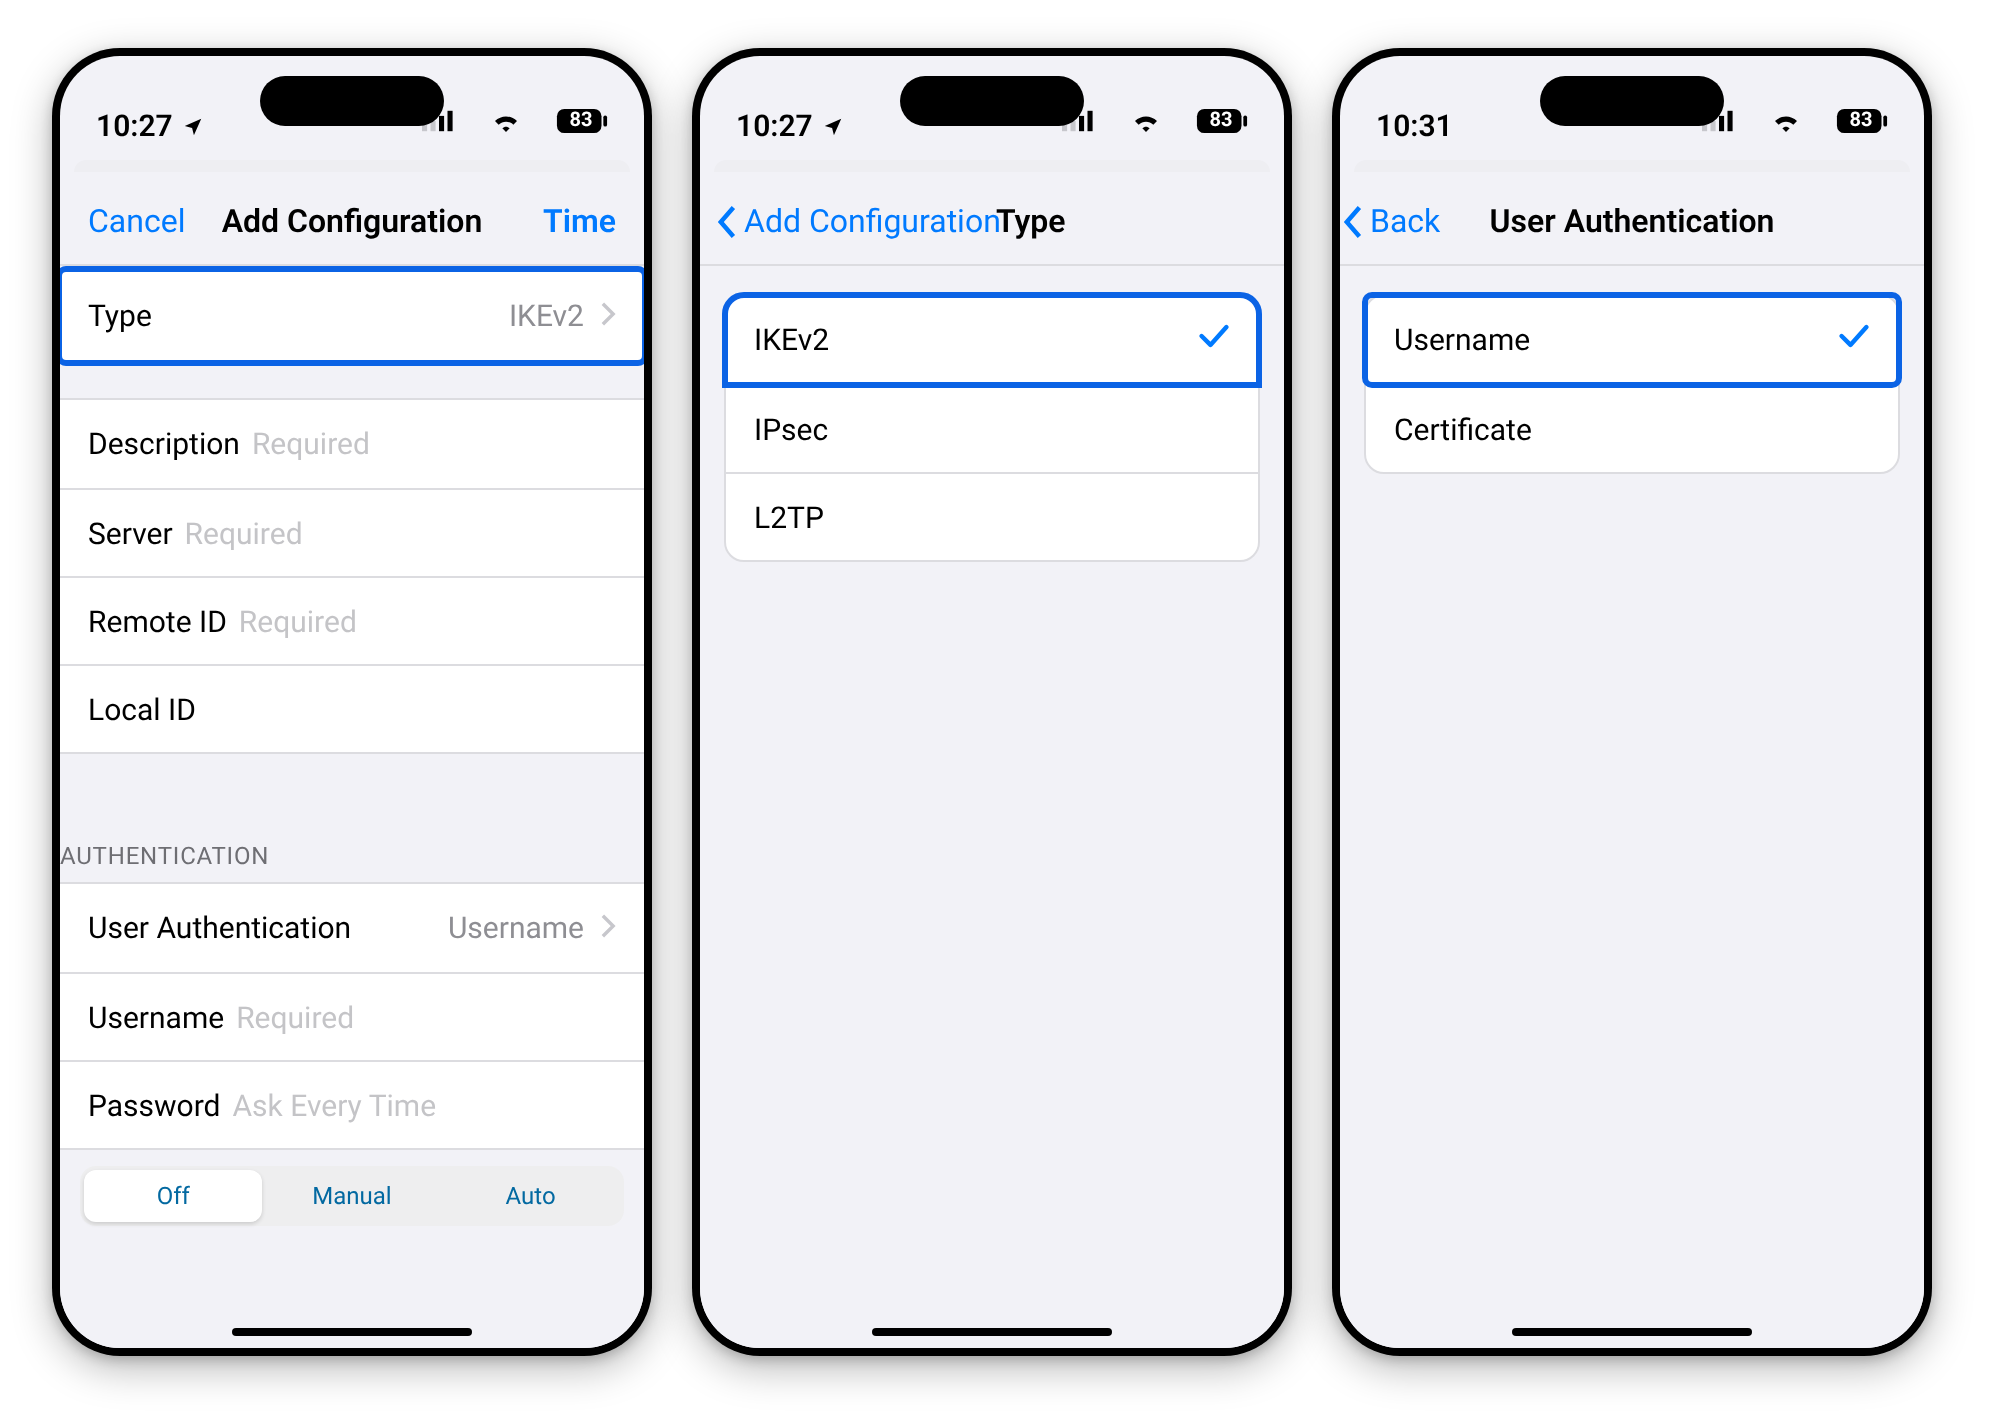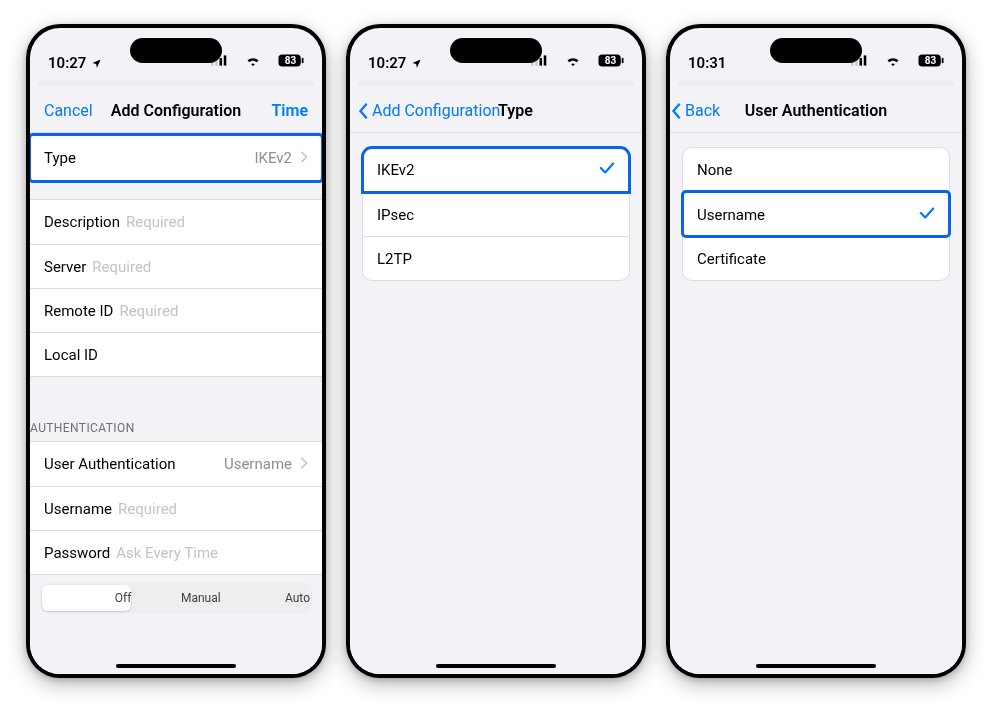--- a/index.html
+++ b/index.html
@@ -84,21 +84,21 @@
     font-size:12px;color:var(--grey);letter-spacing:.4px;
     padding:20px 0 6px;text-transform:uppercase;
   }
   .spacer{height:18px}
   .highlight-box{outline:3px solid var(--highlight);outline-offset:-1px;border-radius:3px;position:relative;z-index:2}
   .check{margin-left:auto;color:var(--link)}
   .segmented{
     margin:8px 10px 0;display:flex;background:#eeeeef;border-radius:8px;padding:2px;
     font-size:12px;
   }
-  .segmented .seg{flex:1;text-align:right;padding:6px 0;border-radius:6px;color:#404040}
+  .segmented .seg{flex:1;text-align:center;padding:6px 0;border-radius:6px;color:#0369a1}
   .segmented .seg.active{background:#fff;box-shadow:0 1px 2px rgba(0,0,0,.15)}
   .home-indicator{
     position:absolute;bottom:7px;left:50%;transform:translateX(-50%);
     width:120px;height:4px;border-radius:3px;background:#000;
   }
   .content-scroll{flex:1;overflow:hidden}
 </style>
 </head>
 <body>
 
@@ -307,23 +307,20 @@
               <path d="M9 2L2 10l7 8"></path>
             </svg>
           <span>Back</span>
         </div>
         <span>User Authentication</span>
       </div>
 
       <div class="content-scroll">
         <div style="height:14px"></div>
         <div class="group" style="border-radius:10px;margin:0 12px;border:1px solid var(--hairline)">
-          <div class="row" style="border-radius:9px 9px 0 0">
-            <span class="label">None</span>
-          </div>
           <div class="row highlight-box">
             <span class="label">Username</span>
             <span class="check">
               <svg width="16" height="14" viewBox="0 0 18 14" fill="none" stroke="#007aff" stroke-width="2.5" stroke-linecap="round" stroke-linejoin="round">
                   <path d="M2 7l5 5L16 2"></path>
                 </svg>
             </span>
           </div>
           <div class="row" style="border-radius:0 0 9px 9px">
             <span class="label">Certificate</span>

